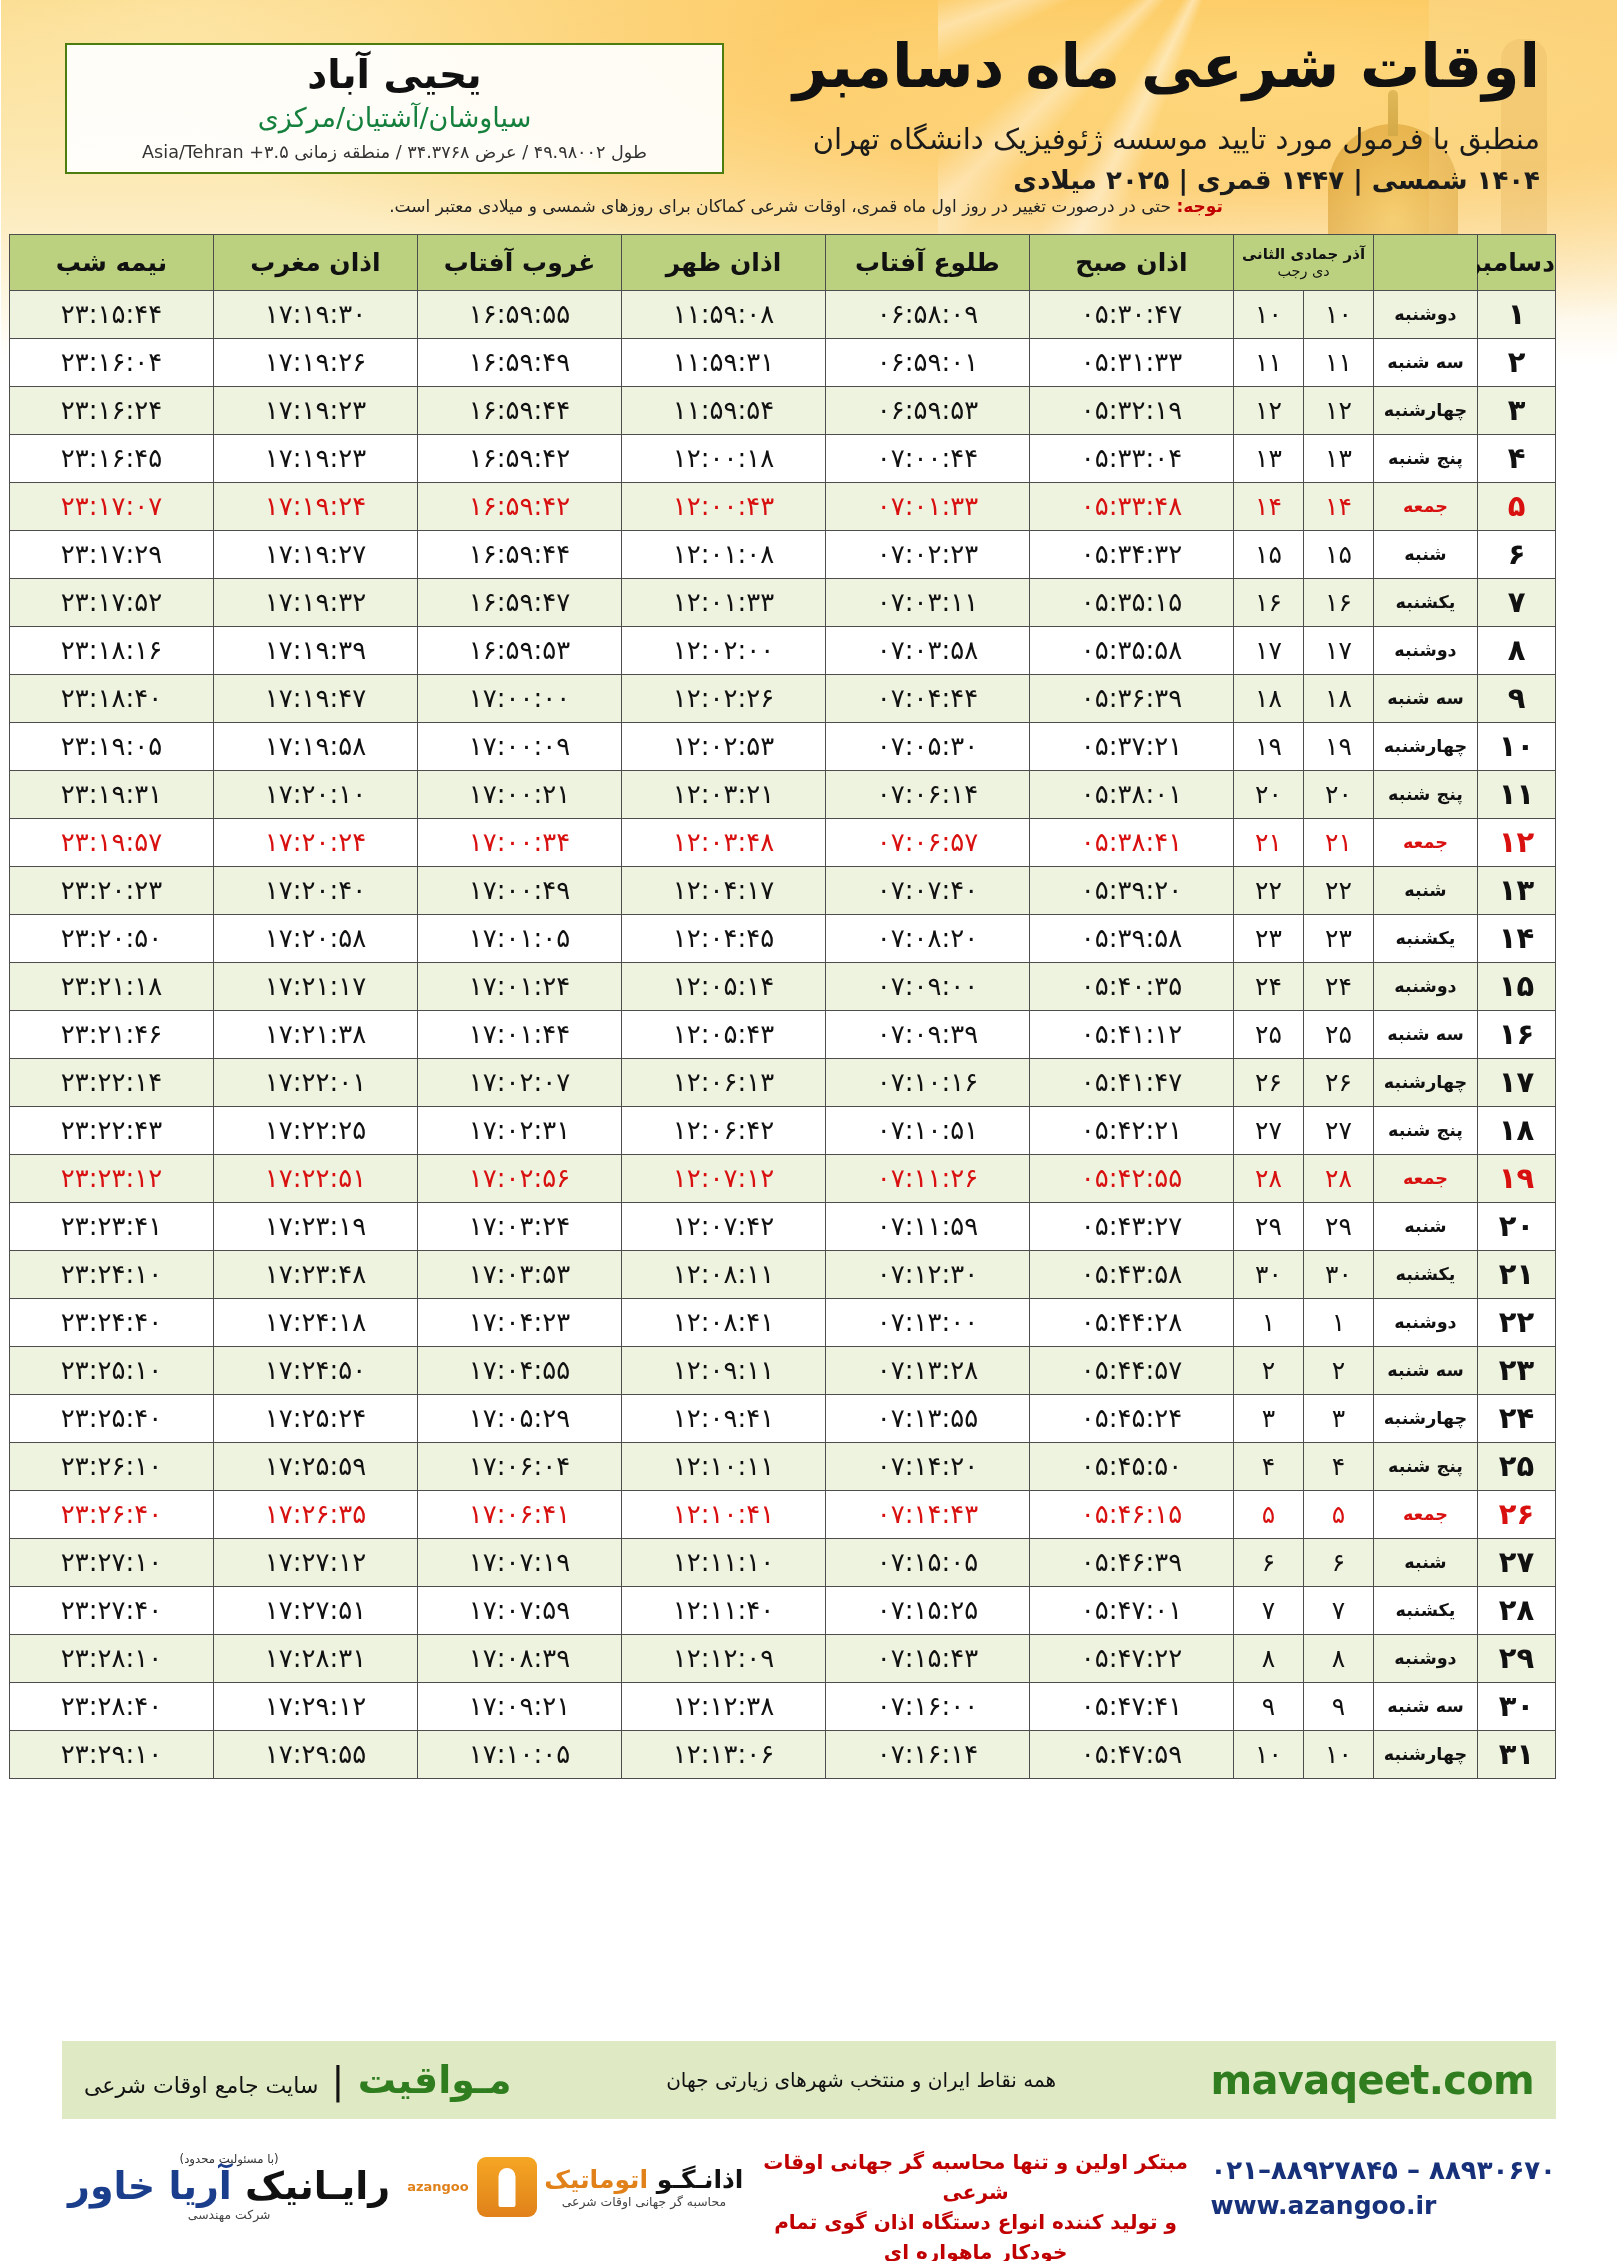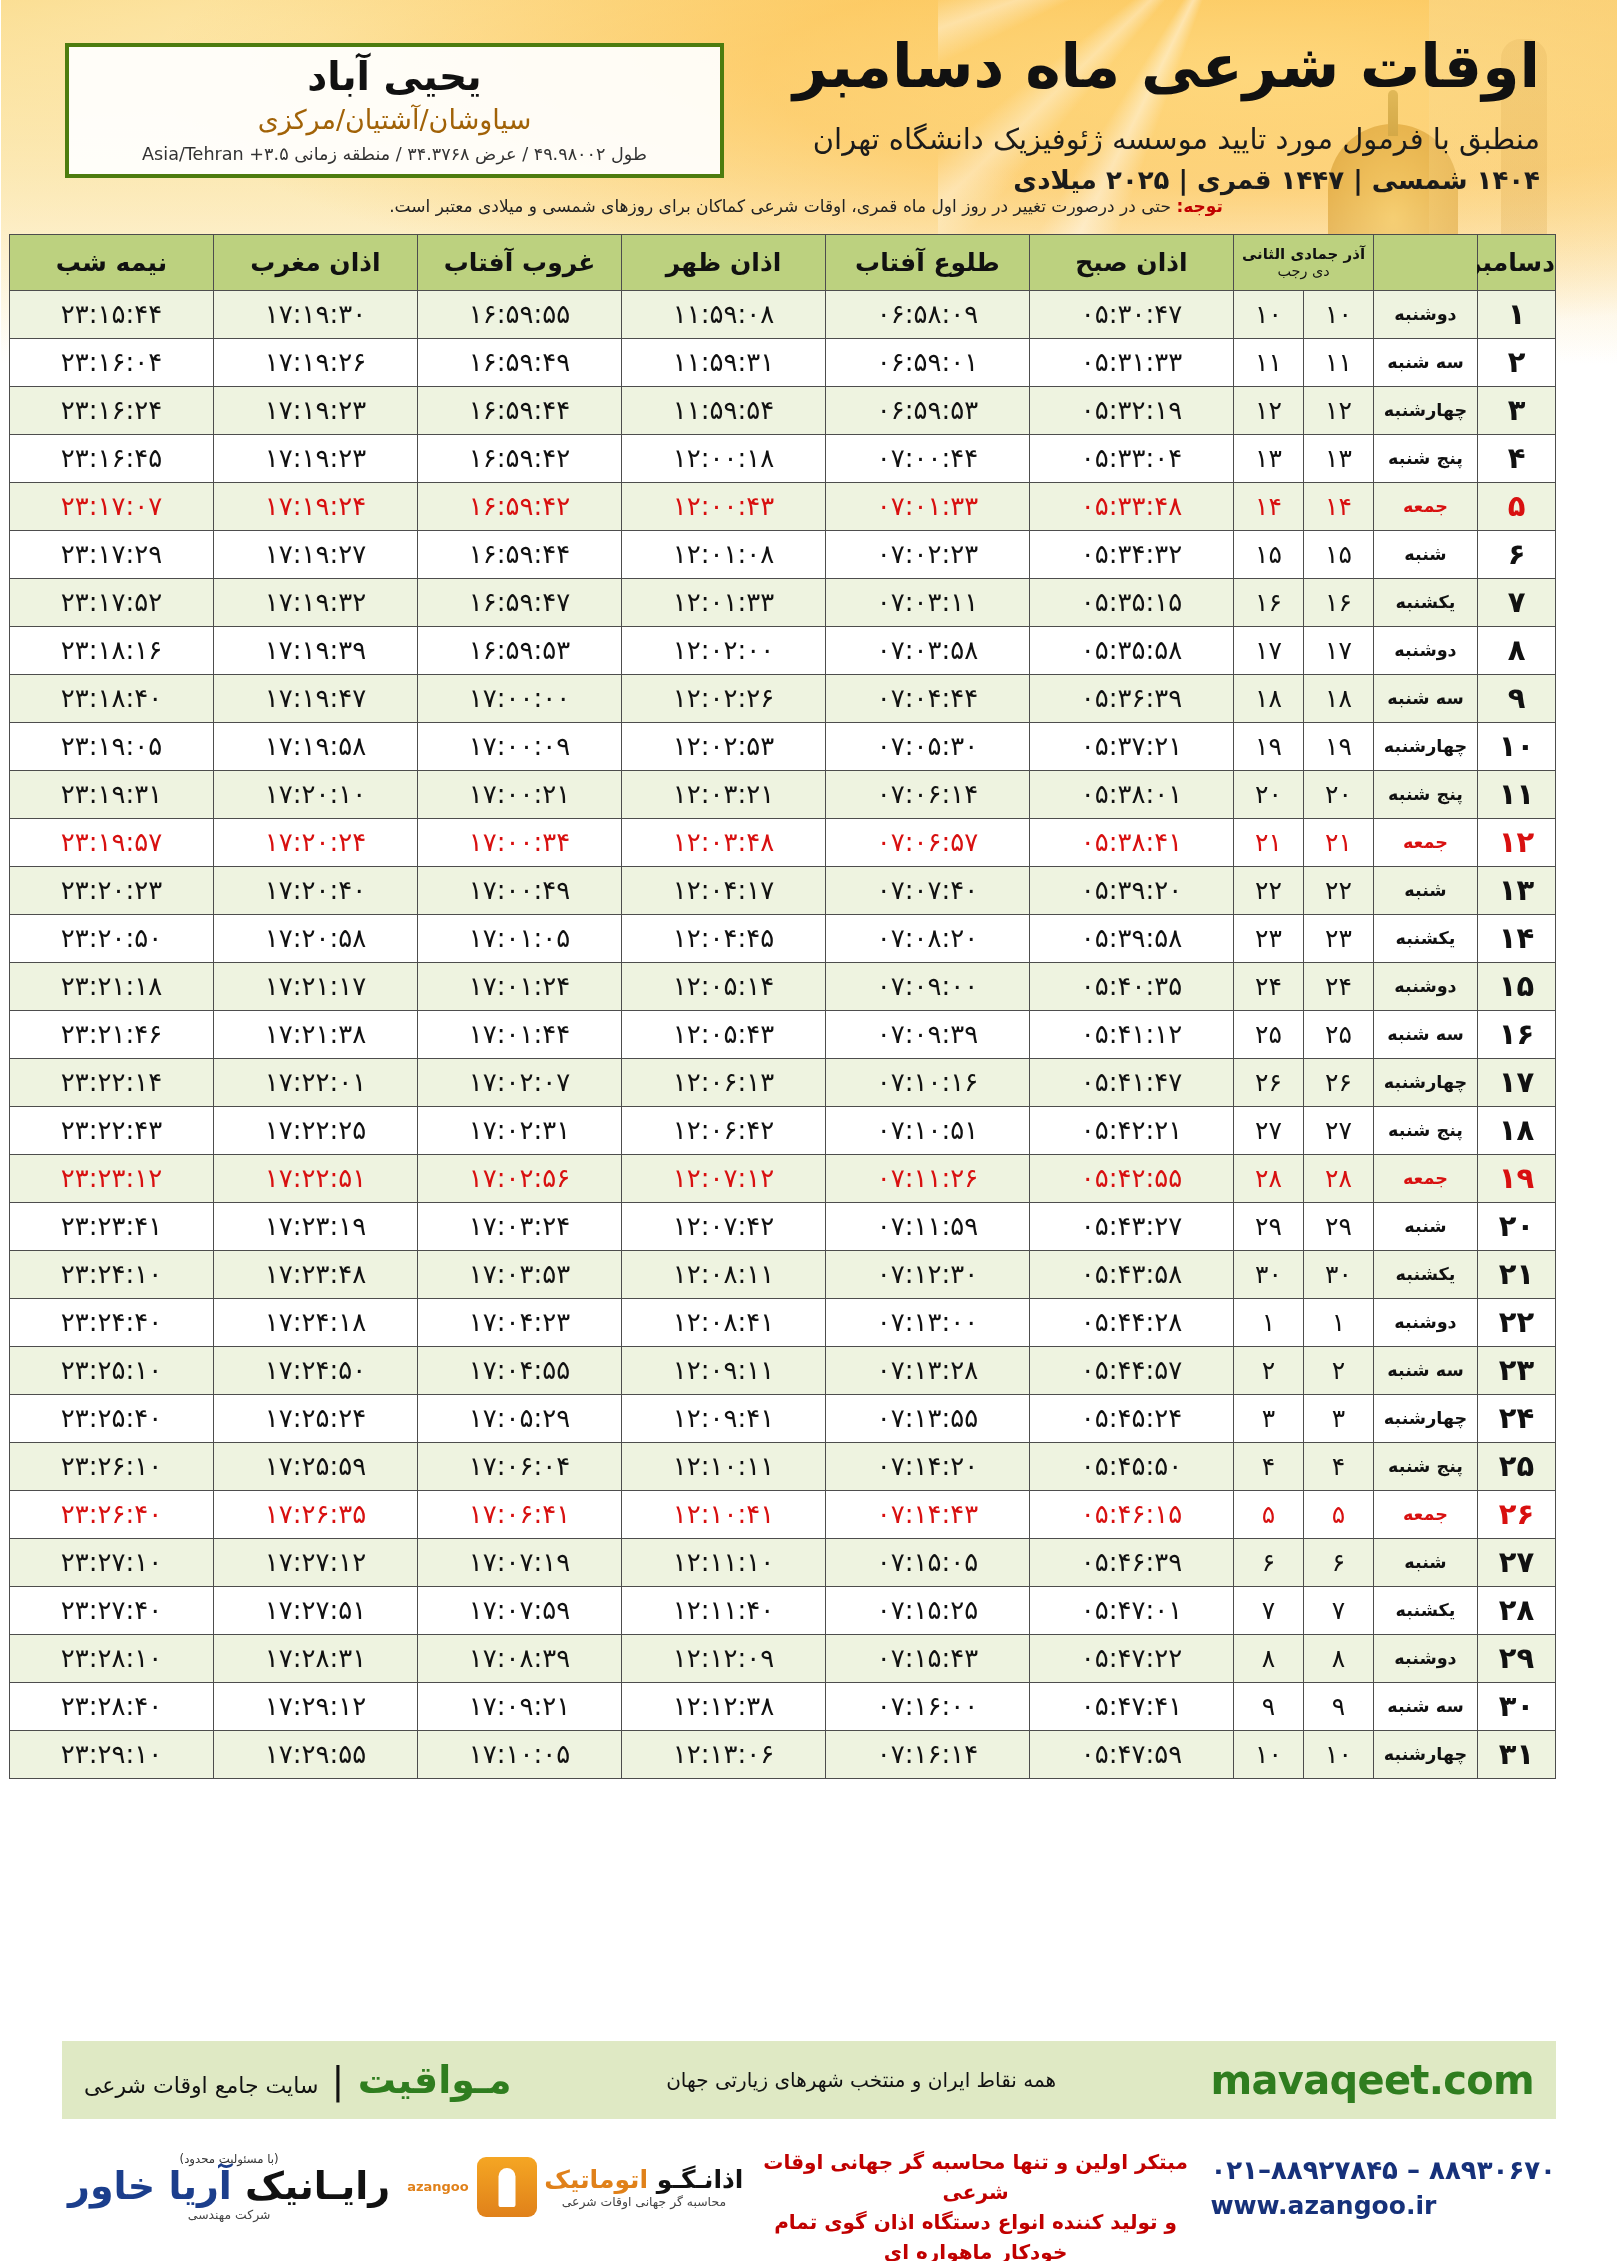--- a/index.html
+++ b/index.html
@@ -112,35 +112,35 @@
   .header {
     position: relative;
     width: 1618px;
     height: 222px;
   }
   .location-card {
     position: absolute;
     top: 43px;
     left: 65px;
     width: 659px;
-    border: 4px solid #4d7c0f;
+    border: 2px solid #4d7c0f;
     background: rgba(255,255,255,0.92);
     text-align: center;
     padding: 7.8px 11.7px 10.4px 11.7px;
     box-sizing: border-box;
   }
   .location-card .city {
     font-size: 39px;
     font-weight: bold;
     color: #111;
     line-height: 1.15;
   }
   .location-card .region {
     font-size: 27px;
-    color: #a16207;
+    color: #15803d;
     line-height: 1.3;
     margin-top: 2.6px;
   }
   .location-card .geo {
     font-size: 17.6px;
     color: #333;
     margin-top: 6.5px;
     direction: rtl;
   }
 

